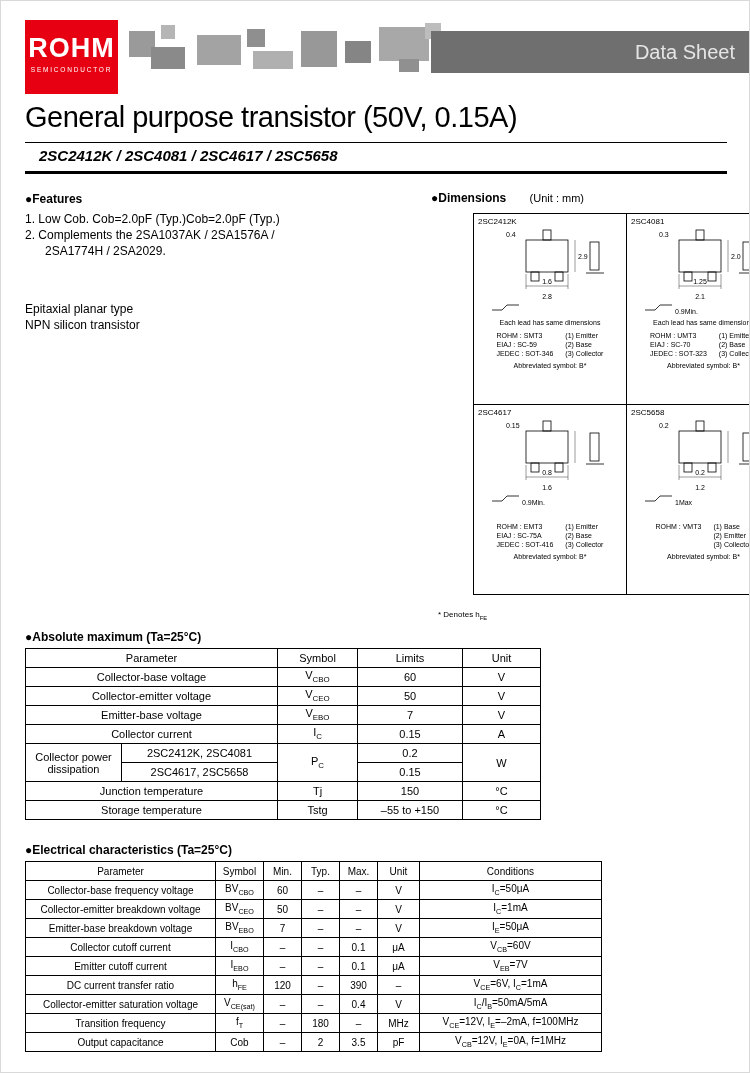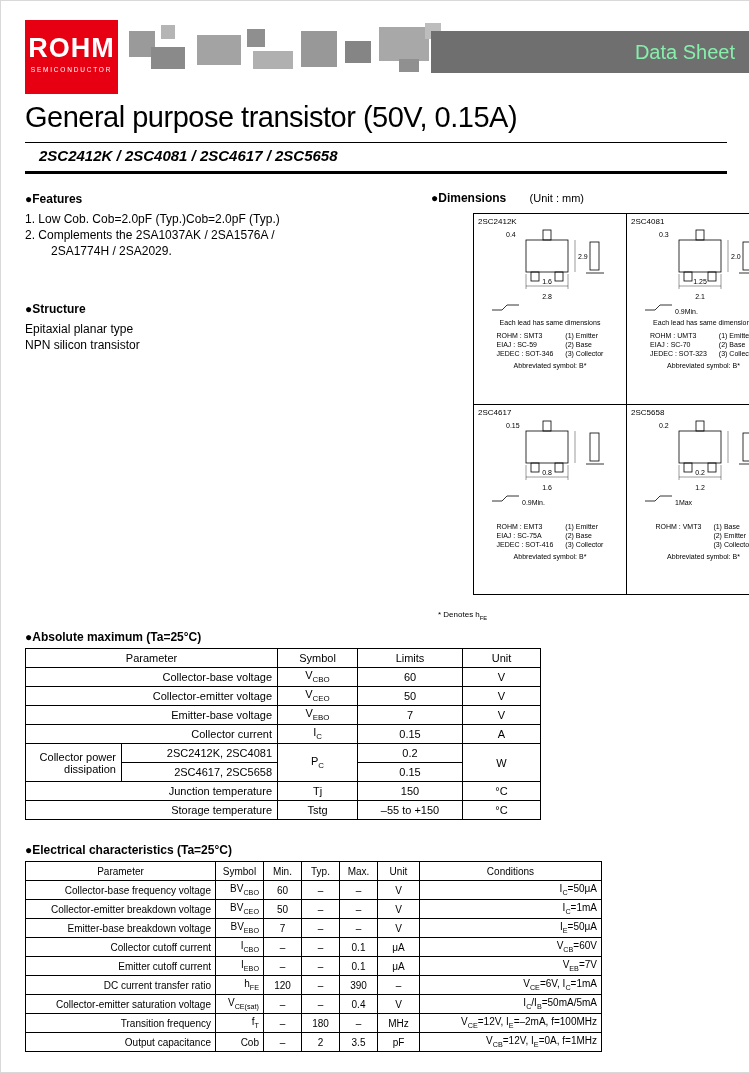--- a/index.html
+++ b/index.html
@@ -13,32 +13,32 @@
   
   .logo {
     position: absolute; left: 24px; top: 10px; width: 93px; height: 74px;
     background: #e60012; color: #fff; text-align: center; margin-top: 9px;
   }
   .logo-text { font-size: 27px; font-weight: bold; letter-spacing: 1px; margin-top: 13px; }
   .logo-sub { font-size: 6.5px; letter-spacing: 1.8px; margin-top: 2px; }
   .decor { position: absolute; }
   .banner {
     position: absolute; left: 430px; top: 30px; width: 320px; height: 42px;
-    background: #6f6f6f; color: #86efac; font-size: 20px; line-height: 42px;
+    background: #6f6f6f; color: #e5e5e5; font-size: 20px; line-height: 42px;
     text-align: right; padding-right: 16px;
   }
   
   .title { position: absolute; left: 24px; top: 100px; font-size: 29px; font-weight: 400; letter-spacing: -0.5px; text-align: right; }
   .rule-thin { position: absolute; left: 24px; top: 141px; width: 702px; height: 1px; background: #000; }
   .subtitle { position: absolute; left: 38px; top: 146px; font-size: 15px; font-weight: bold; font-style: italic; }
   .rule-thick { position: absolute; left: 24px; top: 170px; width: 702px; height: 3px; background: #000; }
   
   .sec-heading { font-weight: bold; font-size: 12px; margin-bottom: 4px; }
   .features { position: absolute; left: 24px; top: 190px; width: 395px; font-size: 12px; line-height: 16px; }
-  .features .indent { margin-left: 26px; }
+  .features .indent { margin-left: 20px; }
   .structure { position: absolute; left: 24px; top: 300px; width: 395px; font-size: 12px; line-height: 16px; }
   
   .dim-heading { position: absolute; left: 430px; top: 190px; font-size: 12px; }
   .dim-heading .hb { font-weight: bold; }
   .dim-heading .hu { font-weight: normal; font-size: 11px; padding-left: 20px; }
   .dim-box { position: absolute; left: 437px; top: 212px; width: 308px; height: 382px; border: 1px solid #000; margin-left: 35px; }
   .dim-grid { display: grid; grid-template-columns: 1fr 1fr; width: 100%; height: 100%; }
   .dim-cell { border-right: 1px solid #000; border-bottom: 1px solid #000; padding: 3px 4px; overflow: hidden; }
   .dim-cell:nth-child(2n) { border-right: none; }
   .dim-cell:nth-child(n+3) { border-bottom: none; }
@@ -53,21 +53,21 @@
   .abbrev { text-align: center; font-size: 7px; margin-top: 4px; }
   .dim-footnote { position: absolute; left: 437px; top: 609px; font-size: 8px; }
   
   .tbl-heading-abs { position: absolute; left: 24px; top: 629px; font-size: 12px; font-weight: bold; }
   .tbl-heading-ele { position: absolute; left: 24px; top: 842px; font-size: 12px; font-weight: bold; }
   table { border-collapse: collapse; table-layout: fixed; }
   .abs-table { position: absolute; left: 24px; top: 647px; width: 515px; font-size: 11px; }
   .ele-table { position: absolute; left: 24px; top: 860px; width: 576px; font-size: 10px; }
   th, td { border: 1px solid #000; height: 19px; padding: 1px 5px; text-align: center; font-weight: normal; vertical-align: middle; }
   .ele-table th, .ele-table td { padding: 1px 4px; }
-  td.pl, th.pl { text-align: right; }
+  td.pl, th.pl { text-align: center; }
   sub { font-size: 0.72em; line-height: 1; }
 </style>
 </head>
 <body>
 
 <div class="page">
 
   <div class="logo">
     <div class="logo-text">ROHM</div>
     <div class="logo-sub">SEMICONDUCTOR</div>
@@ -91,21 +91,20 @@
   <div class="rule-thick"></div>
 
   <div class="features">
     <div class="sec-heading">●Features</div>
     <div>1. Low Cob. Cob=2.0pF (Typ.)Cob=2.0pF (Typ.)</div>
     <div>2. Complements the 2SA1037AK / 2SA1576A /</div>
     <div class="indent">2SA1774H / 2SA2029.</div>
   </div>
 
   <div class="structure">
-    <div class="sec-heading">●Structure</div>
     <div>Epitaxial planar type</div>
     <div>NPN silicon transistor</div>
   </div>
 
   <div class="dim-heading">
     <span class="hb">●Dimensions</span>
     <span class="hu">(Unit : mm)</span>
   </div>
 
   <div class="dim-box">

